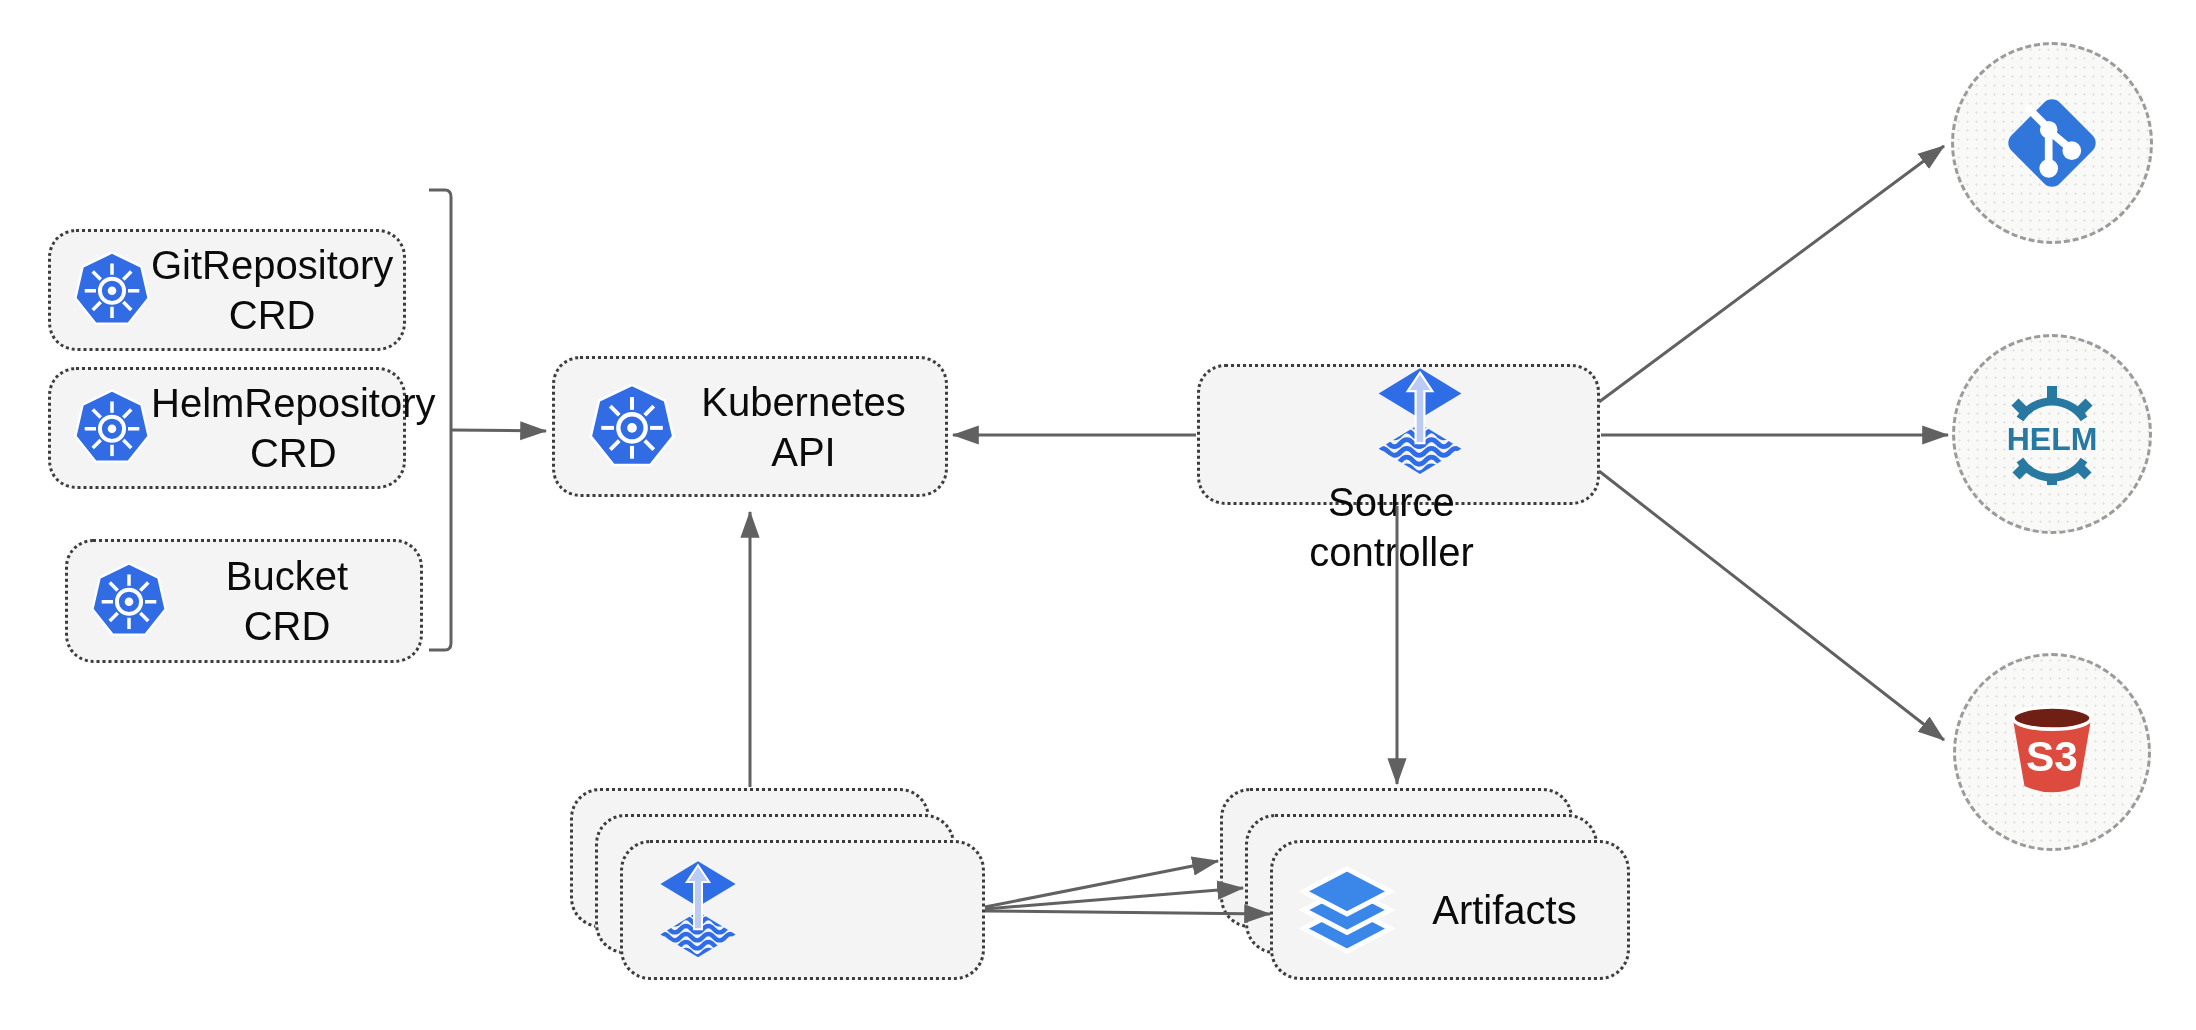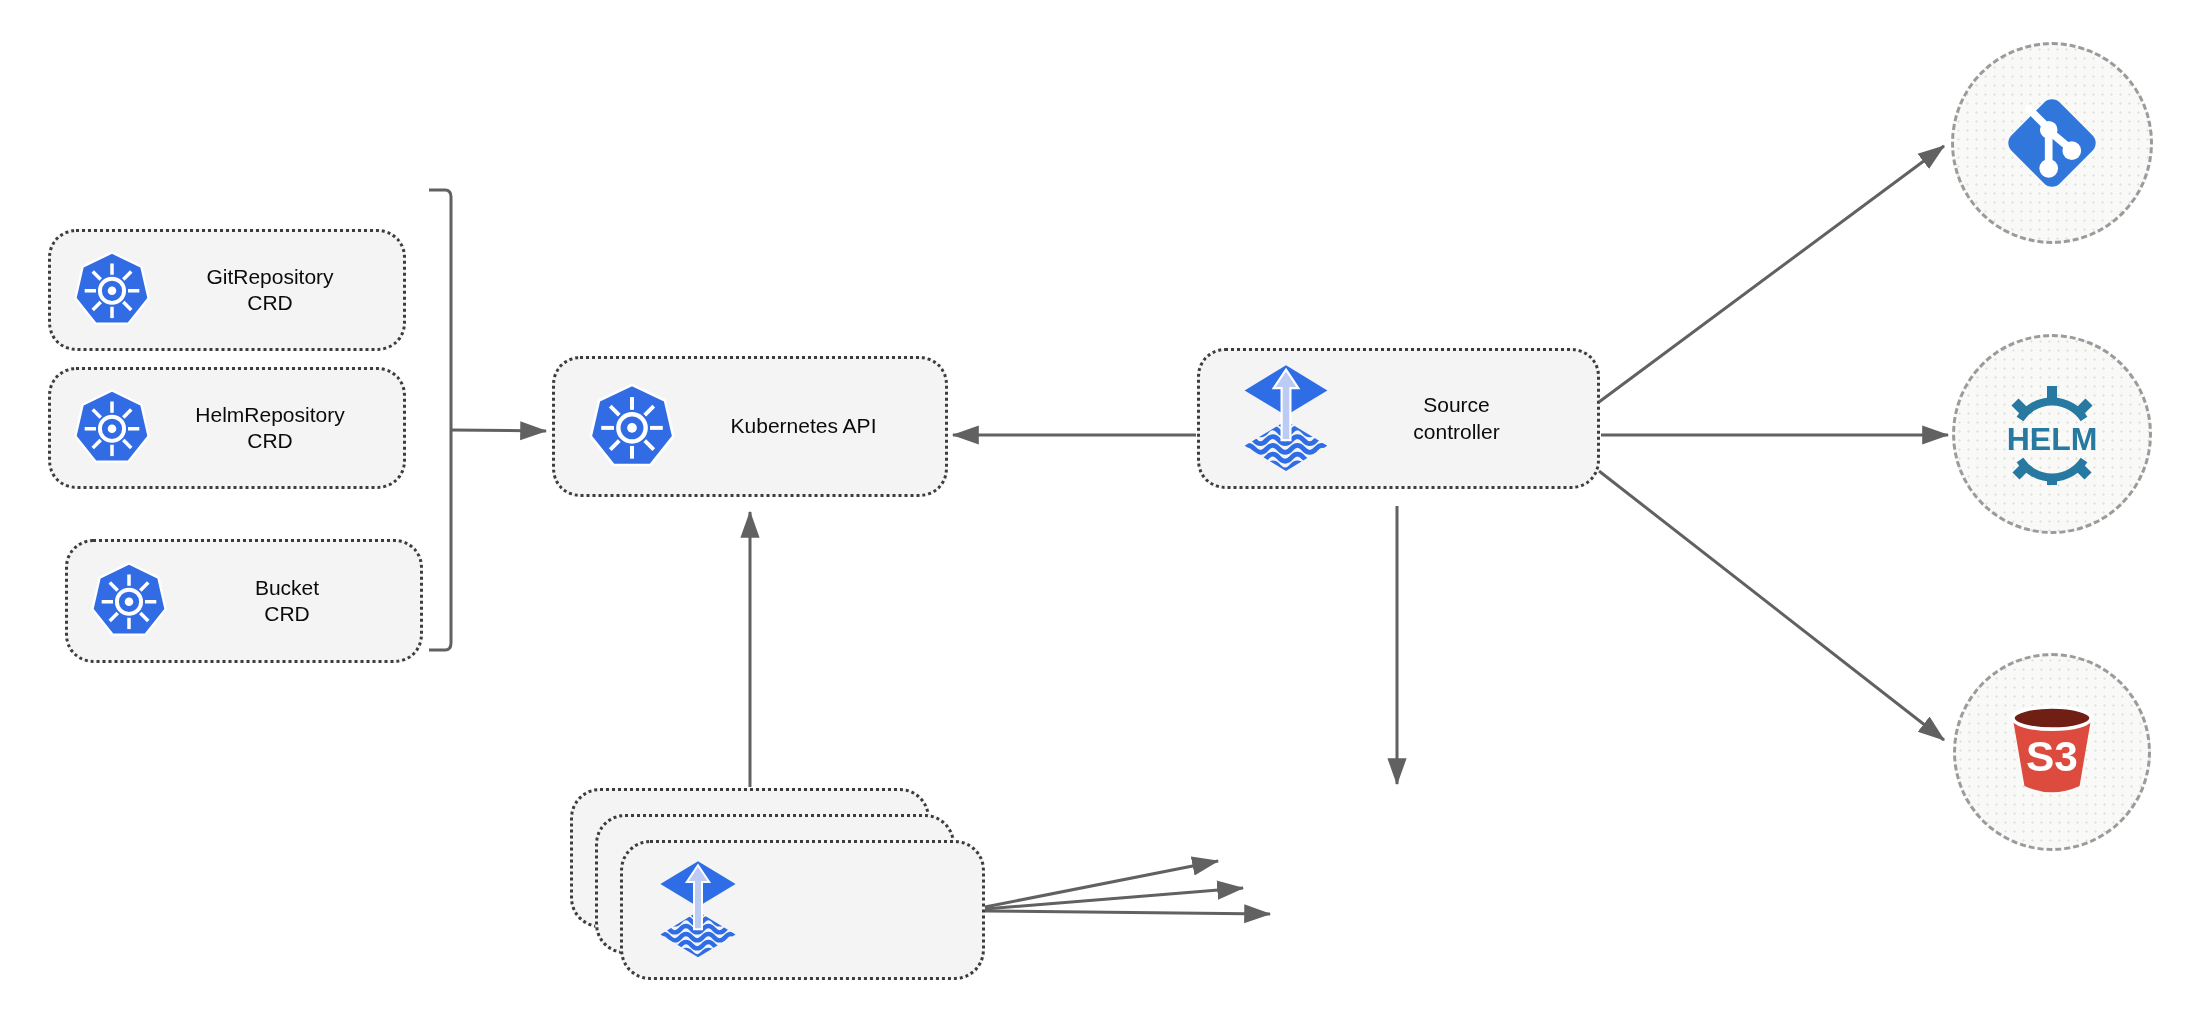--- a/index.html
+++ b/index.html
@@ -31,28 +31,28 @@
     background:var(--box-bg);border:3px dotted var(--box-border);border-radius:28px;
     display:flex;align-items:center;
   }
   .layer{
     position:absolute;box-sizing:border-box;
     background:var(--box-bg);border:3px dotted var(--box-border);border-radius:30px;
     display:flex;align-items:center;
   }
   .stack{position:absolute;z-index:2;}
 
-  .box-label{flex:1;text-align:center;font-size:21px;line-height:1.25;color:var(--text-color);padding-right:14px;}
+  .box-label{flex:1;text-align:center;font-size:40px;line-height:1.25;color:var(--text-color);padding-right:14px;}
   .box-label span{display:block;}
 
   .pos-crd1{left:48px;top:229px;width:358px;height:122px;}
   .pos-crd2{left:48px;top:367px;width:358px;height:122px;}
   .pos-crd3{left:65px;top:539px;width:358px;height:124px;}
   .pos-api {left:552px;top:356px;width:396px;height:141px;}
-  .pos-src {left:1197px;top:348px;width:403px;height:141px;}
+  .pos-src {left:1197px;top:364px;width:403px;height:141px;flex-direction:column;}
 
   .pos-consumers{left:570px;top:788px;width:420px;height:195px;}
   .pos-artifacts{left:1220px;top:788px;width:415px;height:195px;}
   .layer-back {left:0;top:0;width:360px;height:140px;}
   .layer-mid  {left:25px;top:26px;width:360px;height:140px;}
   .layer-front{left:50px;top:52px;width:365px;height:140px;}
   .pos-artifacts .layer-back{width:353px;}
   .pos-artifacts .layer-mid{width:353px;}
   .pos-artifacts .layer-front{width:360px;}
 
@@ -230,20 +230,32 @@
   <div class="stack pos-consumers">
     <div class="layer layer-back"></div>
     <div class="layer layer-mid"></div>
     <div class="layer layer-front">
       <svg class="icon icon-flux-cons">
           <use href="#sym-flux"></use>
         </svg>
     </div>
   </div>
 
+  <div class="stack pos-artifacts">
+    <div class="layer layer-back"></div>
+    <div class="layer layer-mid"></div>
+    <div class="layer layer-front">
+      <svg class="icon icon-layers">
+          <use href="#sym-layers"></use>
+        </svg>
+      <div class="box-label">
+        <span>Artifacts</span>
+      </div>
+    </div>
+  </div>
 
   <div class="circle pos-git">
     <svg class="icon icon-git">
         <use href="#sym-git"></use>
       </svg>
   </div>
   <div class="circle pos-helm">
     <svg class="icon icon-helm">
         <use href="#sym-helm"></use>
       </svg>

